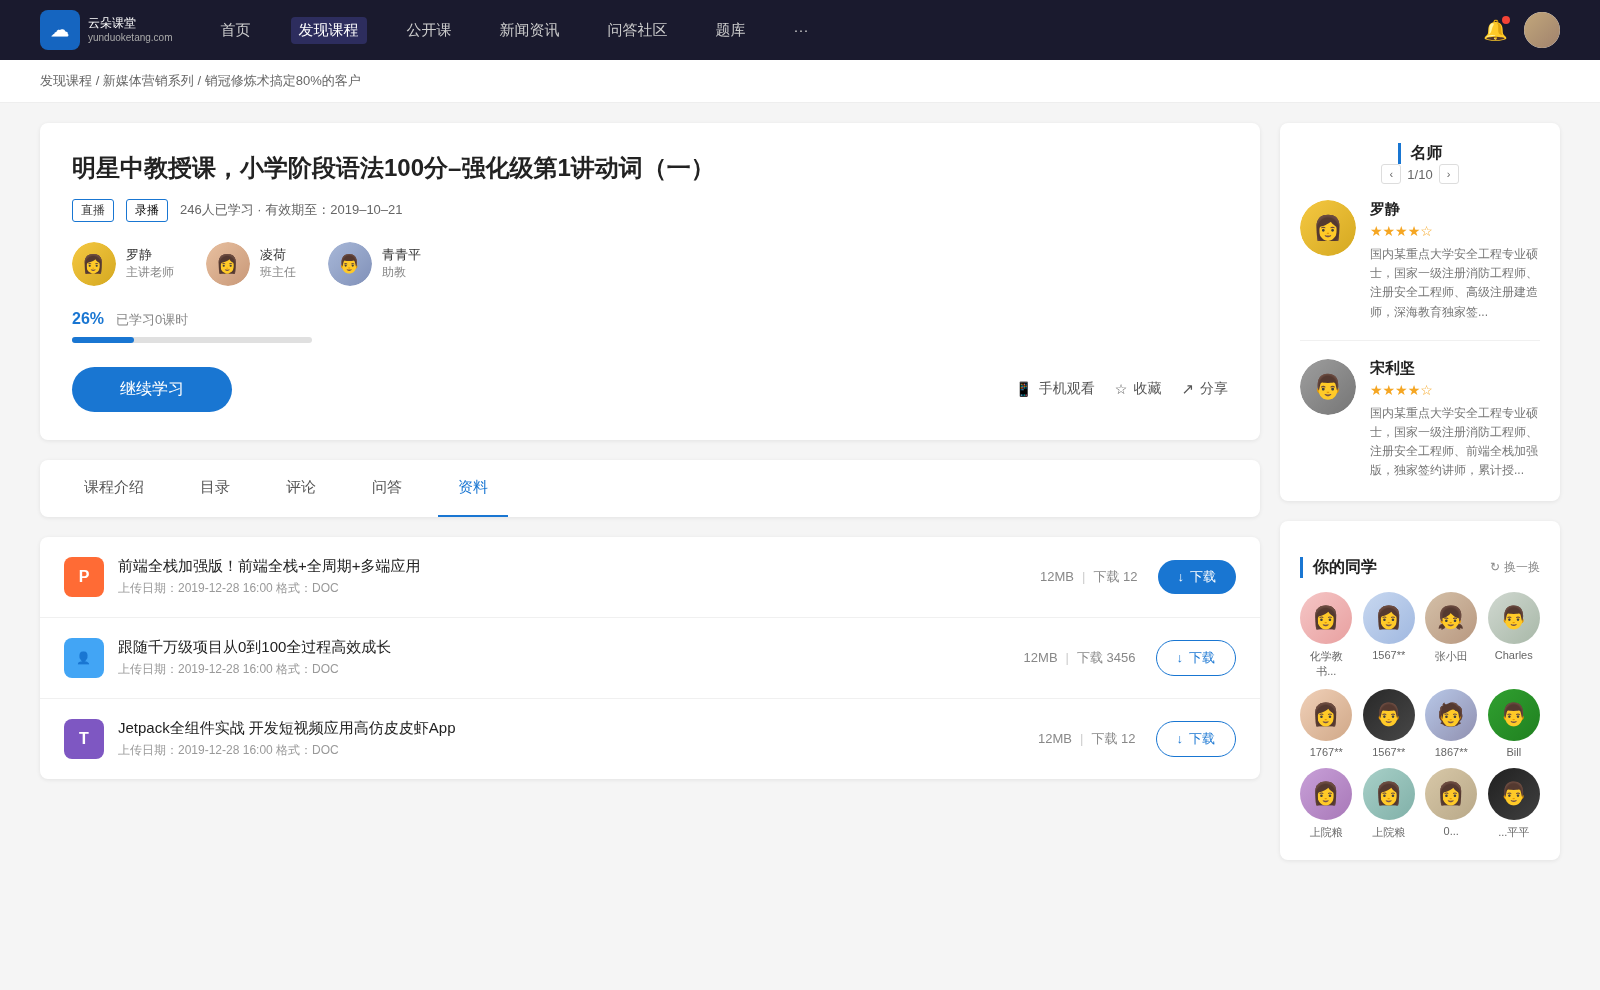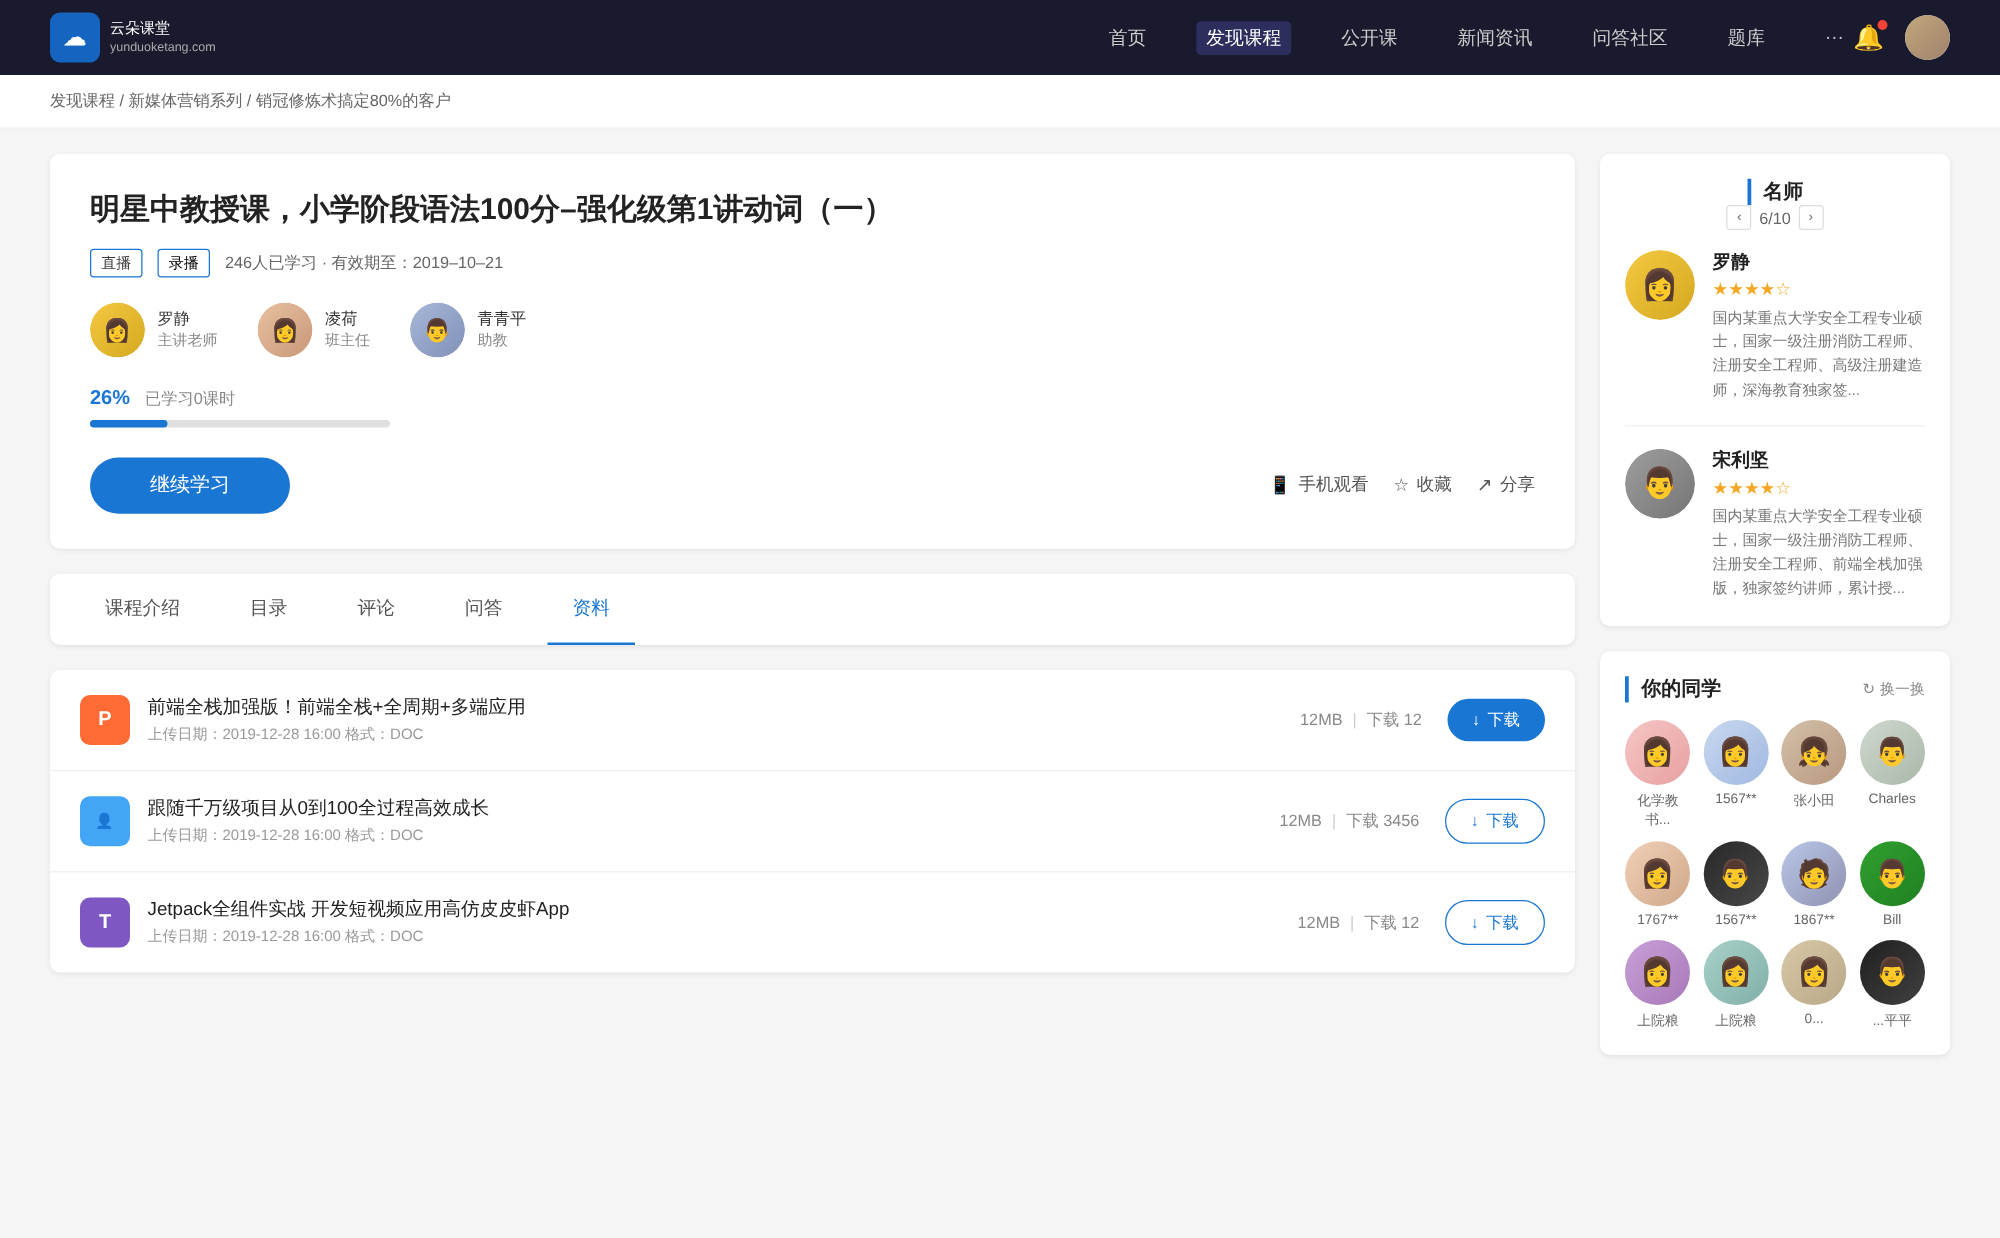--- a/index.html
+++ b/index.html
@@ -3,21 +3,21 @@
   <meta charset="utf-8">
   <style>
     * { box-sizing: border-box; margin: 0; padding: 0; }
     body { font-family: -apple-system, BlinkMacSystemFont, 'PingFang SC', 'Microsoft YaHei', sans-serif; background: #f5f5f5; font-size: 14px; color: #333; }
 
     
     .navbar { background: #1a1a2e; display: flex; align-items: center; height: 60px; padding: 0 40px; }
     .logo { display: flex; align-items: center; margin-right: 40px; }
     .logo-icon { width: 40px; height: 40px; background: #1565c0; border-radius: 8px; display: flex; align-items: center; justify-content: center; color: white; font-size: 18px; font-weight: bold; margin-right: 8px; }
     .logo-text { color: white; font-size: 12px; line-height: 1.2; }
-    .nav-items { display: flex; gap: 32px; flex: 1; justify-content: flex-end; }
+    .nav-items { display: flex; gap: 32px; flex: 1; }
     .nav-item { color: #ccc; font-size: 15px; cursor: pointer; padding: 4px 8px; border-radius: 4px; }
     .nav-item.active { background: #2d2d5e; color: white; }
     .nav-right { display: flex; align-items: center; gap: 16px; margin-left: auto; }
     .bell-icon { color: #ccc; font-size: 20px; position: relative; cursor: pointer; }
     .bell-dot { width: 8px; height: 8px; background: #f44336; border-radius: 50%; position: absolute; top: -2px; right: -2px; }
     .avatar-nav { width: 36px; height: 36px; border-radius: 50%; background: #e0e0e0; overflow: hidden; cursor: pointer; }
     .avatar-nav-img { width: 100%; height: 100%; background: linear-gradient(135deg, #c2a77b, #a0826d); border-radius: 50%; }
 
     
     .breadcrumb { padding: 12px 40px; background: white; border-bottom: 1px solid #eee; font-size: 13px; color: #666; }
@@ -89,21 +89,21 @@
 
     .teacher-card { display: flex; gap: 14px; margin-bottom: 18px; padding-bottom: 18px; border-bottom: 1px solid #f0f0f0; }
     .teacher-card:last-child { border-bottom: none; margin-bottom: 0; padding-bottom: 0; }
     .t-avatar { width: 56px; height: 56px; border-radius: 50%; overflow: hidden; flex-shrink: 0; }
     .t-info { flex: 1; }
     .t-name { font-size: 15px; font-weight: bold; color: #222; margin-bottom: 4px; }
     .stars { color: #f5a623; font-size: 14px; margin-bottom: 6px; }
     .t-desc { font-size: 12px; color: #777; line-height: 1.6; }
 
     
-    .sidebar-classmates-header { display: flex; align-items: center; justify-content: space-between; margin-bottom: 14px; }
+    .sidebar-classmates-header { display: flex; align-items: center; justify-content: space-between; margin-bottom: 14px; margin-top: 16px; }
     .refresh-btn { color: #888; font-size: 12px; cursor: pointer; display: flex; align-items: center; gap: 4px; }
     .classmates-grid { display: grid; grid-template-columns: repeat(4, 1fr); gap: 10px; }
     .classmate-item { display: flex; flex-direction: column; align-items: center; gap: 5px; }
     .classmate-avatar { width: 52px; height: 52px; border-radius: 50%; overflow: hidden; }
     .classmate-name { font-size: 11px; color: #666; text-align: center; }
 
     
     .av-1 { background: linear-gradient(135deg, #f5c6c6, #e8a0a0); }
     .av-2 { background: linear-gradient(135deg, #c8d8f0, #a0b8e0); }
     .av-3 { background: linear-gradient(135deg, #d4c0a8, #b89880); }
@@ -287,21 +287,21 @@
 
   </div>
 
   <div class="right-sidebar">
 
     <div class="sidebar-card">
       <div class="sidebar-card-header">
         <div class="sidebar-title">名师</div>
         <div class="pagination-small">
           <div class="page-btn">‹</div>
-          <span>6/10</span>
+          <span>1/10</span>
           <div class="page-btn">›</div>
         </div>
       </div>
 
       <div class="teacher-card">
         <div class="t-avatar">
           <div style="width:100%;height:100%;border-radius:50%;background:linear-gradient(135deg,#f5c842,#d4a820);display:flex;align-items:center;justify-content:center;font-size:24px;">👩</div>
         </div>
         <div class="t-info">
           <div class="t-name">罗静</div>

